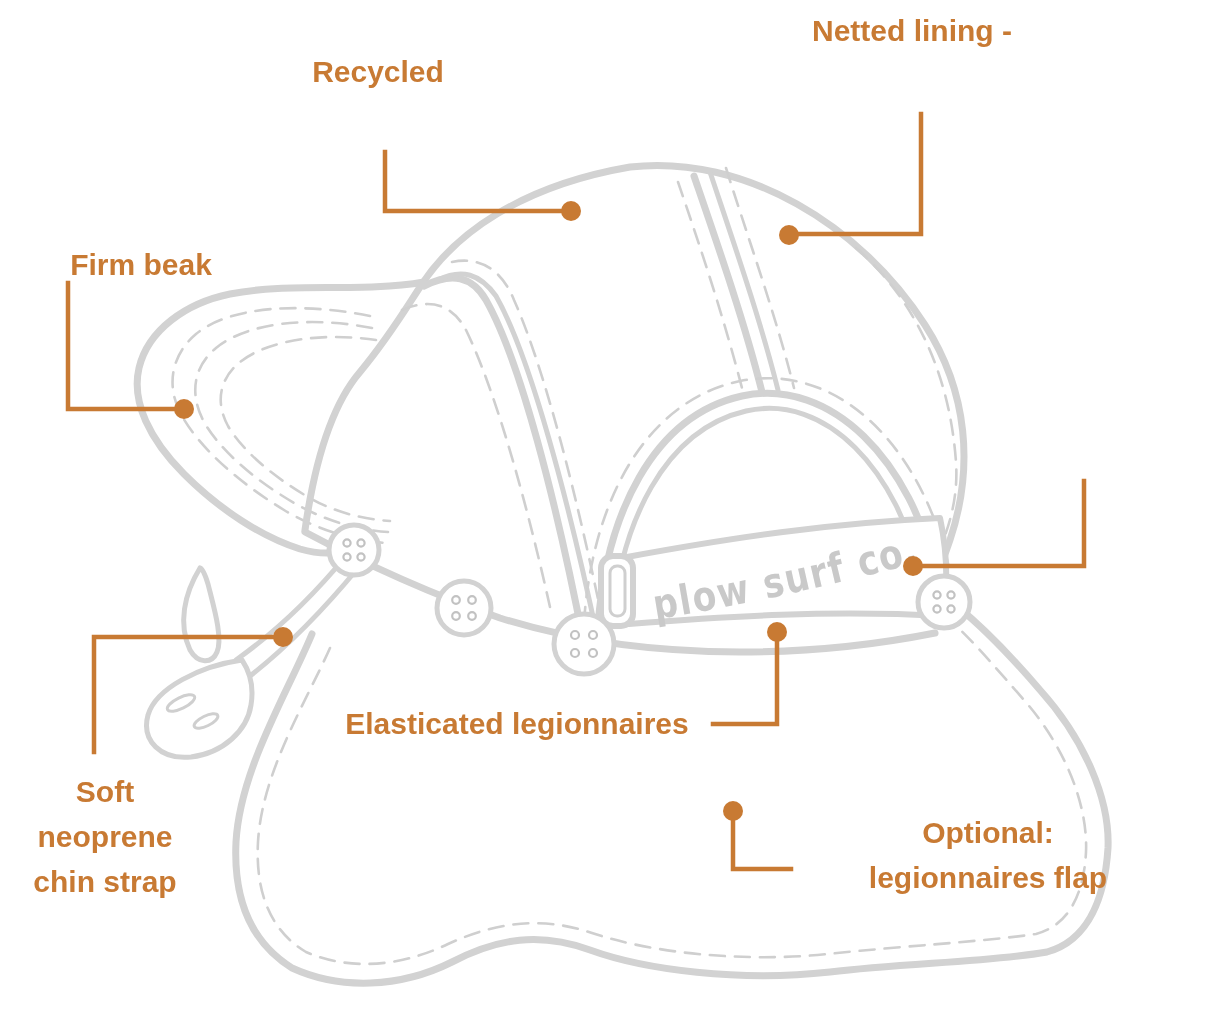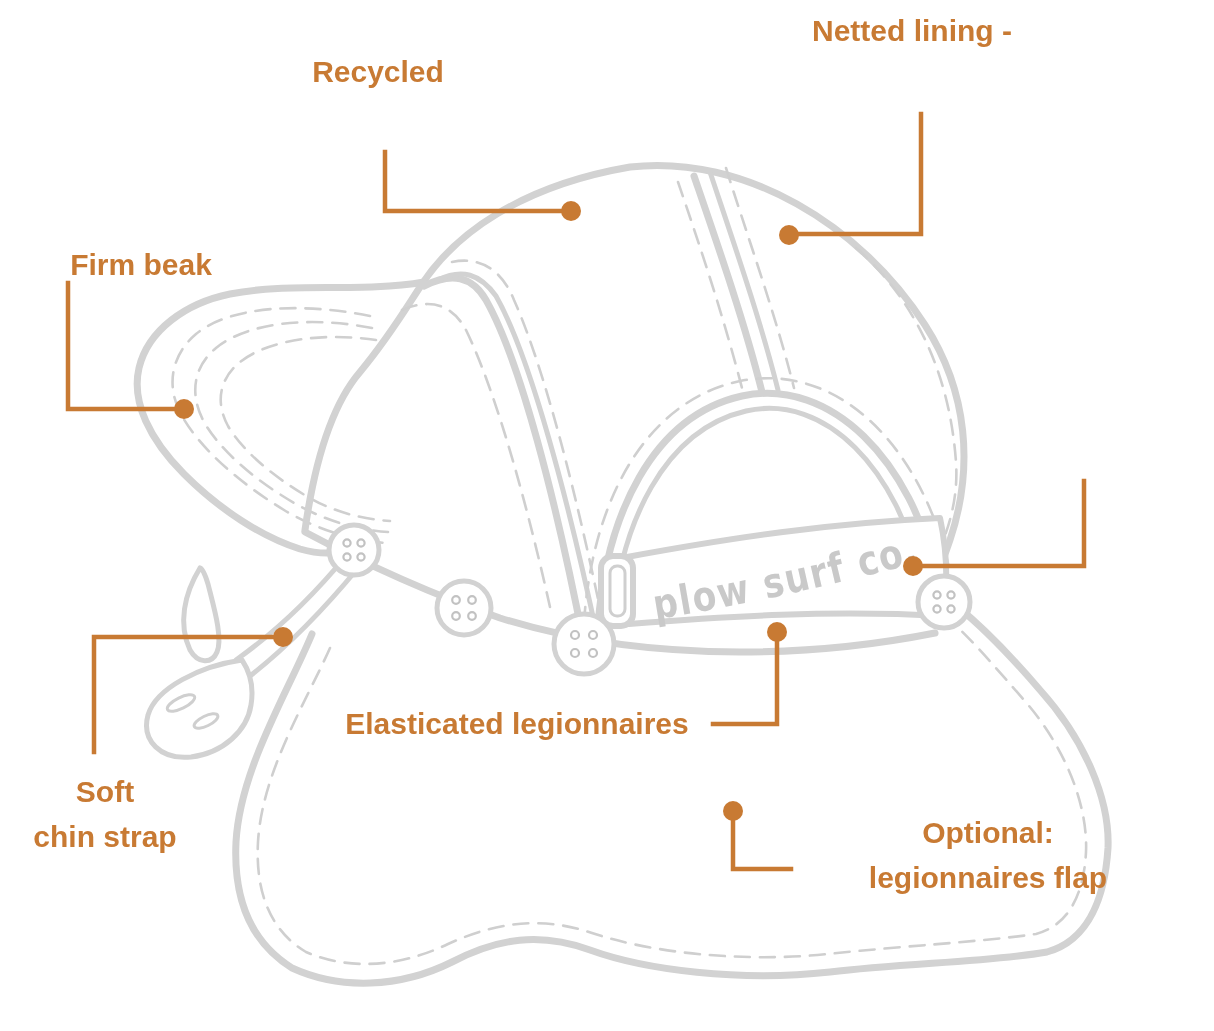--- a/index.html
+++ b/index.html
@@ -197,20 +197,21 @@
 
   <div class="callout" style="left:141px;top:242px;">
     <div>Firm beak</div>
   </div>
 
   <div class="callout" style="left:1086px;top:386px;">
   </div>
 
   <div class="callout" style="left:85px;top:769px;margin-left:20px;">
     <div>Soft</div>
+    <div>neoprene</div>
     <div>chin strap</div>
   </div>
 
   <div class="callout" style="left:517px;top:701px;">
     <div>Elasticated legionnaires</div>
   </div>
 
   <div class="callout" style="left:988px;top:810px;">
     <div>Optional:</div>
     <div>legionnaires flap</div>

